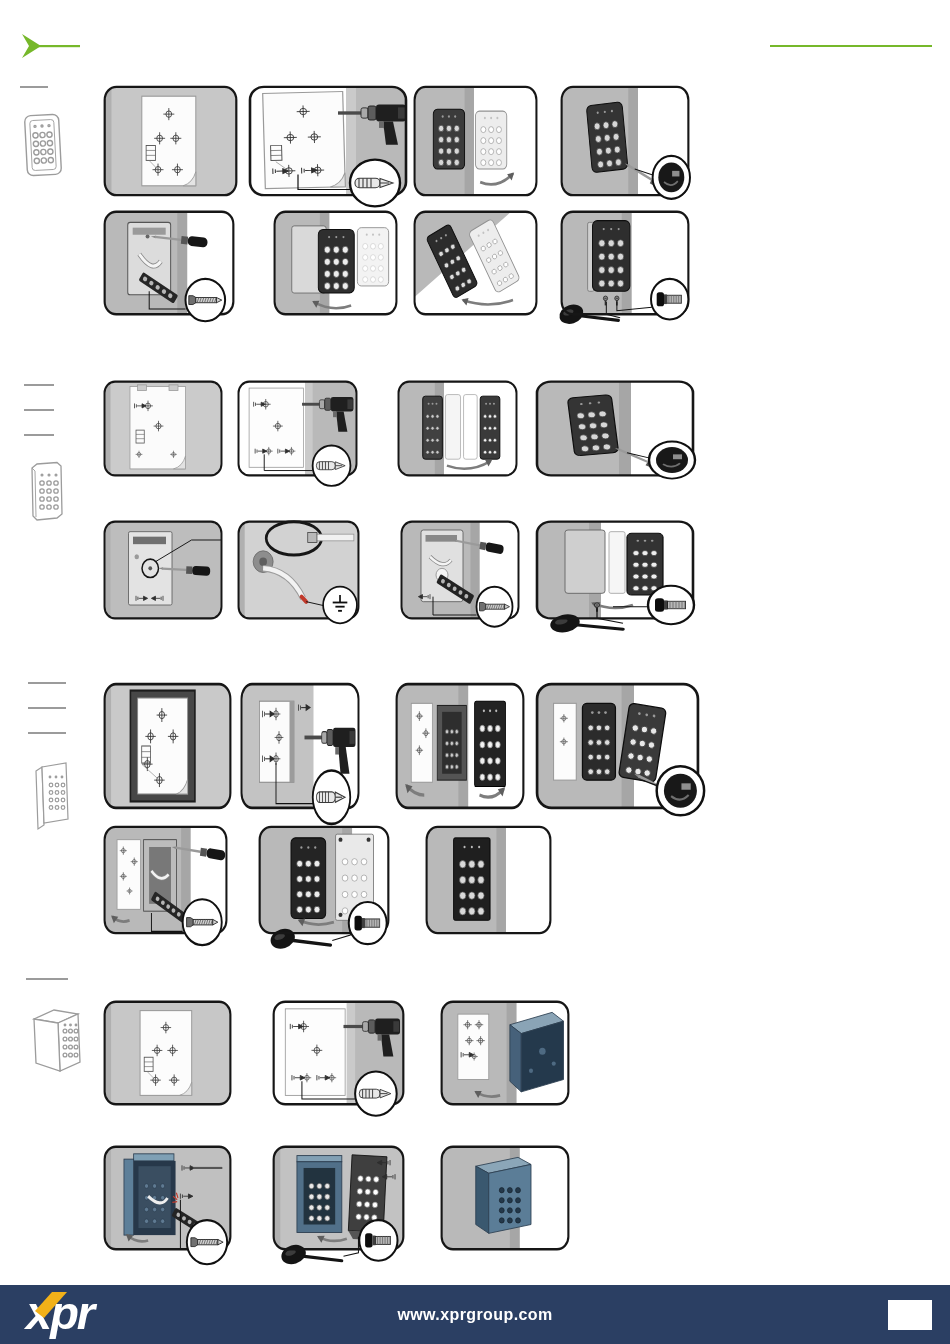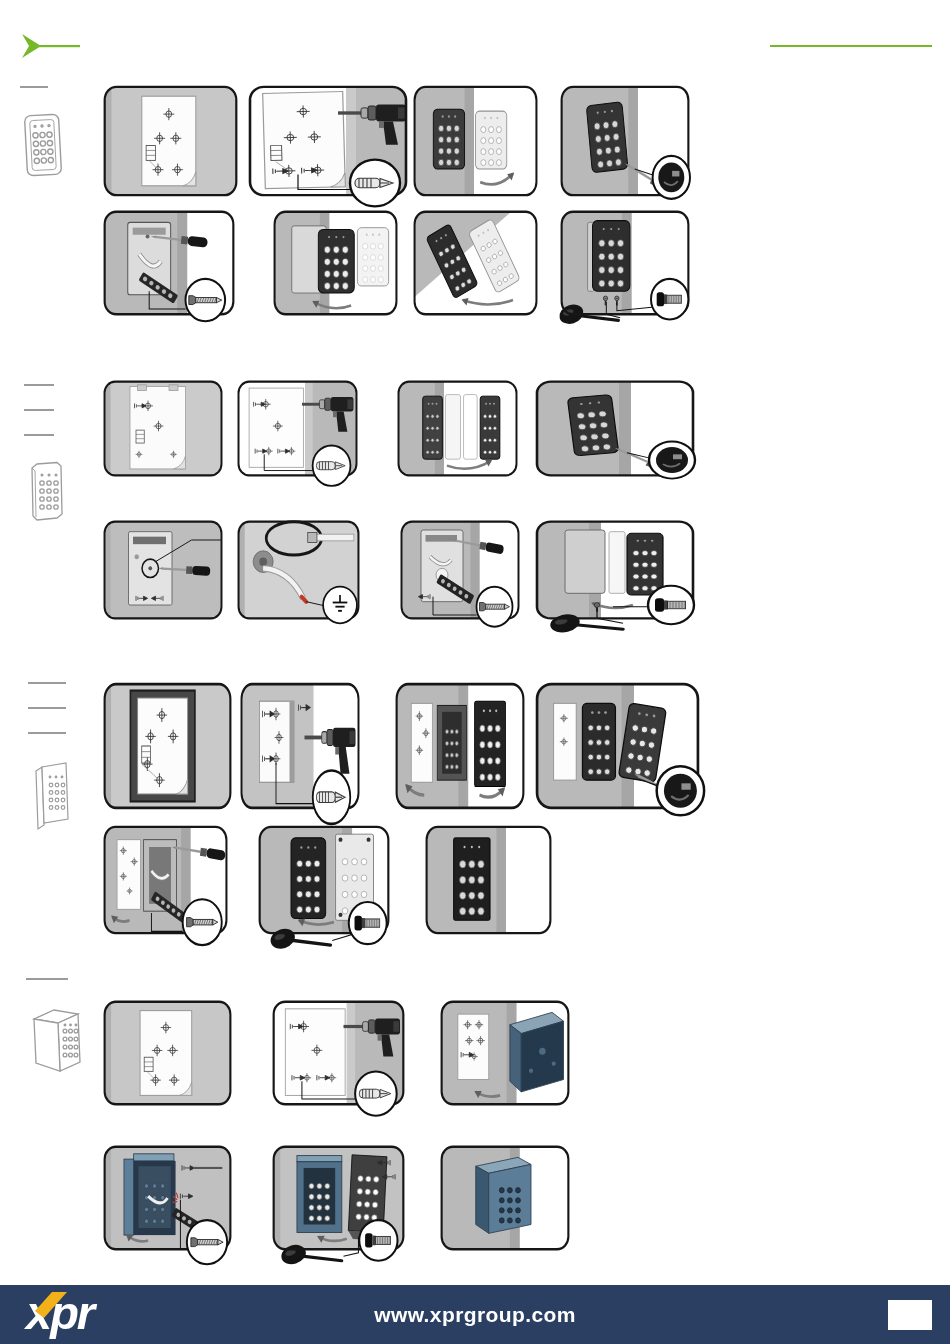--- a/index.html
+++ b/index.html
@@ -12,21 +12,21 @@
   .mline{height:2px;background:#9b9b9b;margin-bottom:23px}
   .micon{margin-top:6px}
   .micon svg{display:block}
   .panel{position:absolute}
   .panel svg{display:block;width:100%;height:100%;overflow:visible}
   .footer{position:absolute;left:0;top:1285px;width:100%;height:59px;background:#2b3f63}
   .f-brand{position:absolute;left:26px;top:0px;color:#fff;font-size:47px;
            font-weight:bold;font-style:italic;letter-spacing:-2px;line-height:56px}
   .f-accent{position:absolute;left:34px;top:7px;pointer-events:none}
   .f-url{position:absolute;left:50%;top:50%;transform:translate(-50%,-50%);
-         color:#fff;font-weight:bold;font-size:21px;letter-spacing:.4px}
+         color:#fff;font-weight:bold;font-size:16px;letter-spacing:.4px}
   .f-box{position:absolute;right:18px;top:15px;width:44px;height:30px;background:#fff}
 </style>
 </head>
 <body>
 
 <div class="page">
 
   <svg class="hdr-logo" width="60" height="24" viewBox="0 0 60 24">
     <polygon points="0,0 19,12 0,24 7,12" fill="#76b82a"></polygon>
     <rect x="16" y="11" width="42" height="2.2" fill="#76b82a"></rect>

